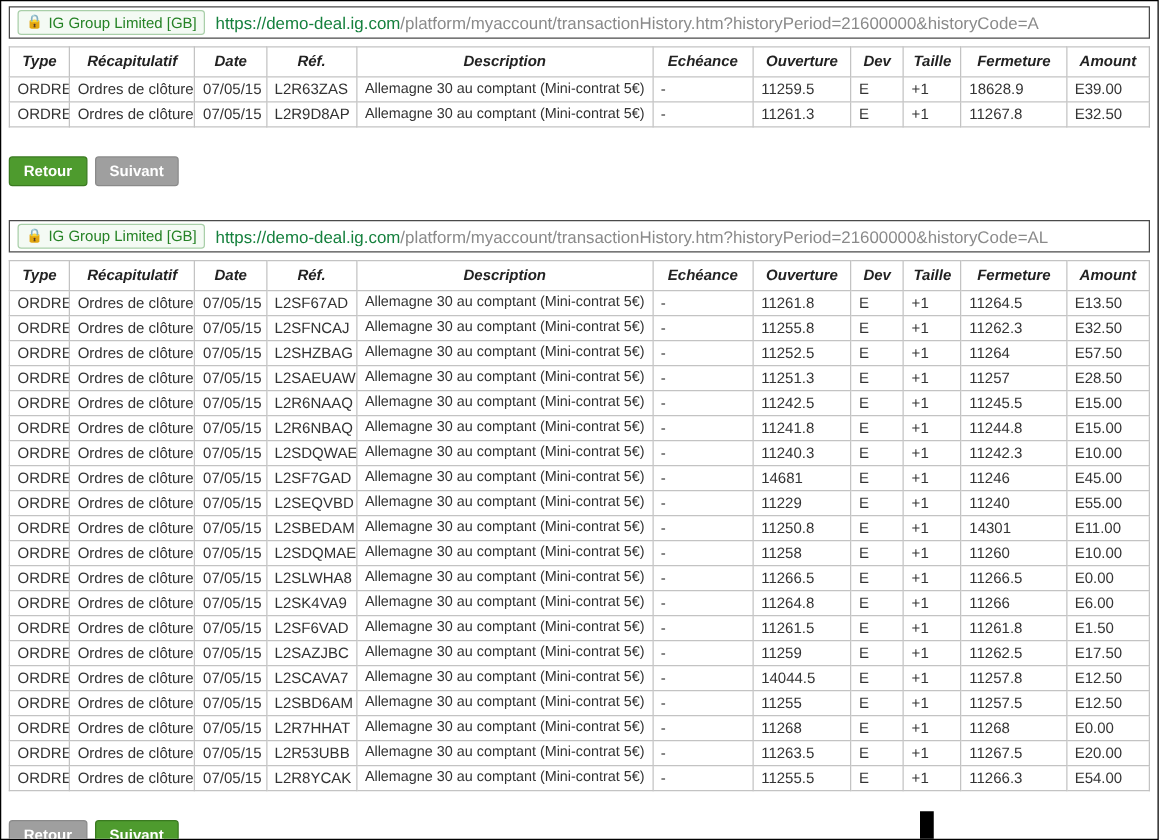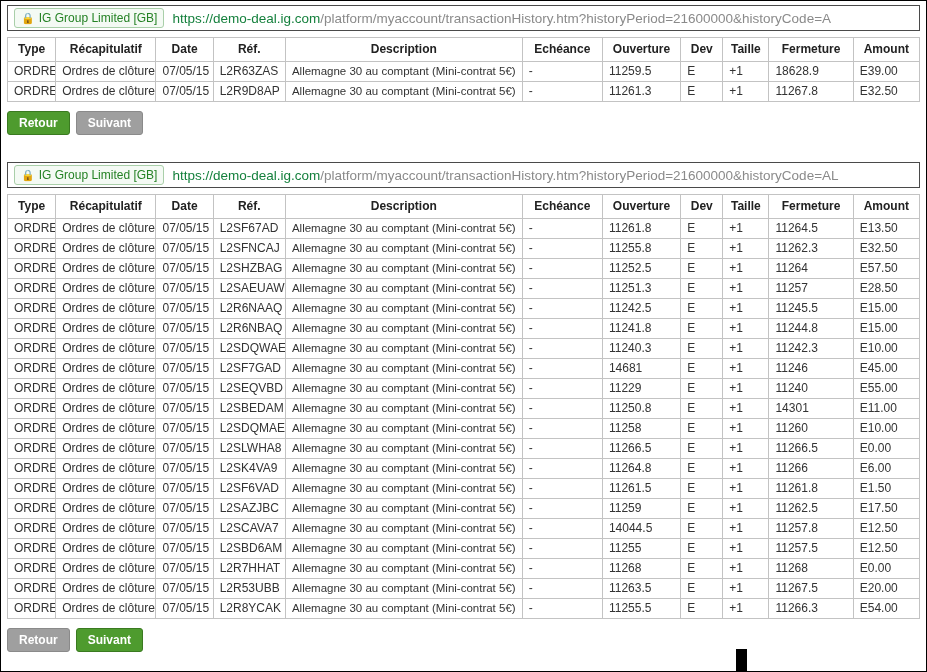--- a/index.html
+++ b/index.html
@@ -69,20 +69,21 @@
     text-align: left;
     overflow: hidden;
     white-space: nowrap;
     line-height: 15px;
   }
   .history-table th {
     text-align: center;
     font-weight: bold;
     color: #222222;
     padding: 4px 3px;
+    font-style: italic;
   }
   .history-table th:nth-child(1),  .history-table td:nth-child(1)  { width: 48px; }
   .history-table th:nth-child(2),  .history-table td:nth-child(2)  { width: 100px; }
   .history-table th:nth-child(3),  .history-table td:nth-child(3)  { width: 57px; }
   .history-table th:nth-child(4),  .history-table td:nth-child(4)  { width: 72px; }
   .history-table th:nth-child(5),  .history-table td:nth-child(5)  { width: 236px; }
   .history-table th:nth-child(6),  .history-table td:nth-child(6)  { width: 80px; }
   .history-table th:nth-child(7),  .history-table td:nth-child(7)  { width: 78px; }
   .history-table th:nth-child(8),  .history-table td:nth-child(8)  { width: 42px; }
   .history-table th:nth-child(9),  .history-table td:nth-child(9)  { width: 46px; }
@@ -95,20 +96,21 @@
   .btn {
     font-family: "Liberation Sans", sans-serif;
     font-size: 12px;
     font-weight: bold;
     color: #ffffff;
     padding: 4px 11px;
     border-radius: 3px;
     border: 1px solid transparent;
     cursor: pointer;
     line-height: 14px;
+    margin-top: 14px;
   }
   .btn.green { background: #4e9b2e; border-color: #3a7a20; }
   .btn.gray  { background: #9f9f9f; border-color: #8a8a8a; }
 
   .artifact {
     position: absolute;
     left: 735px;
     top: 648px;
     width: 11px;
     height: 23px;

